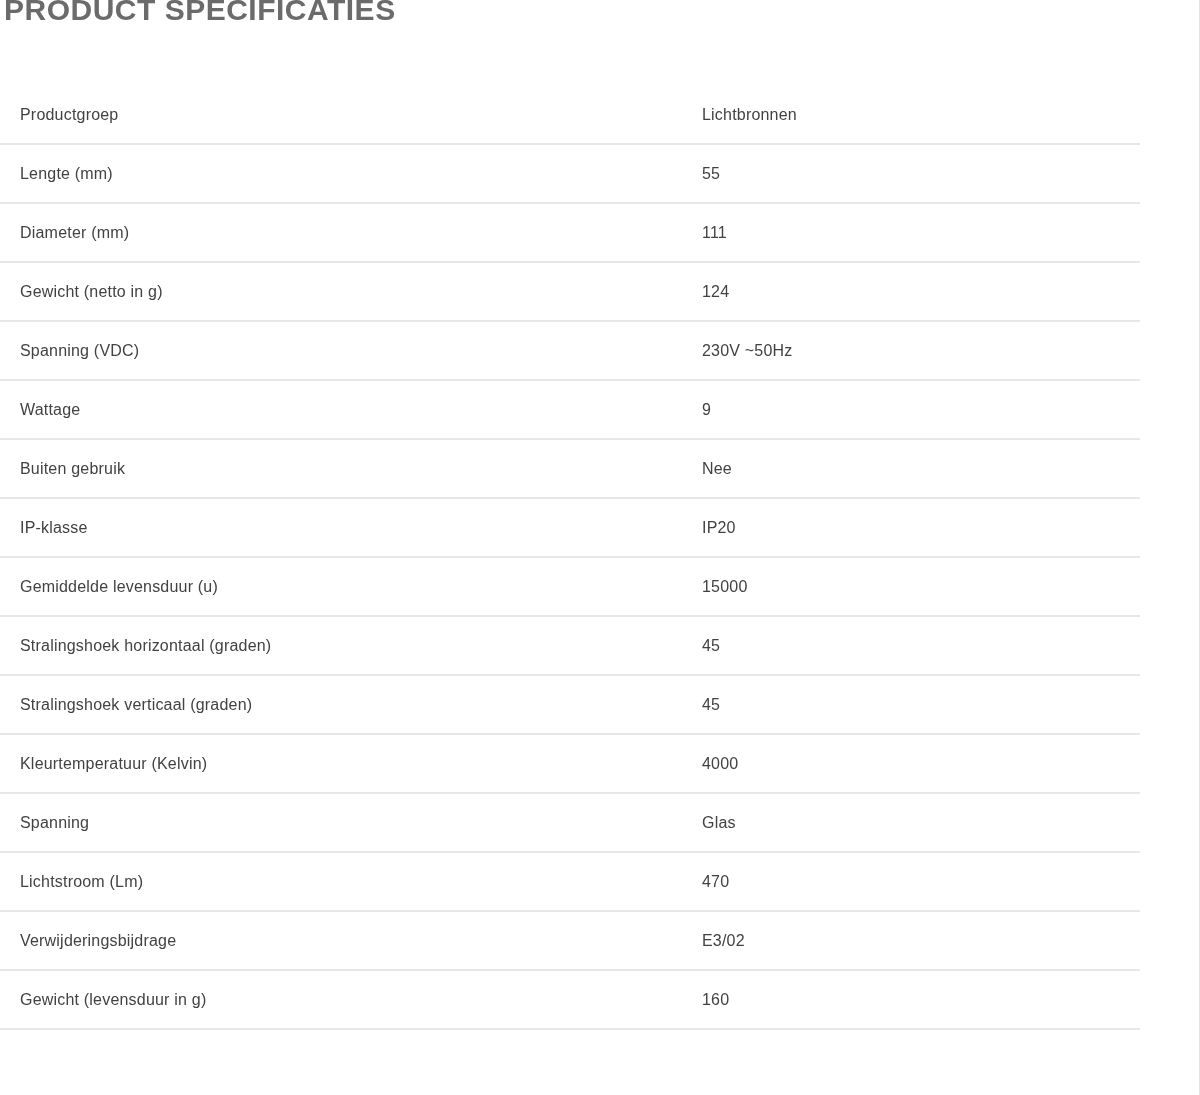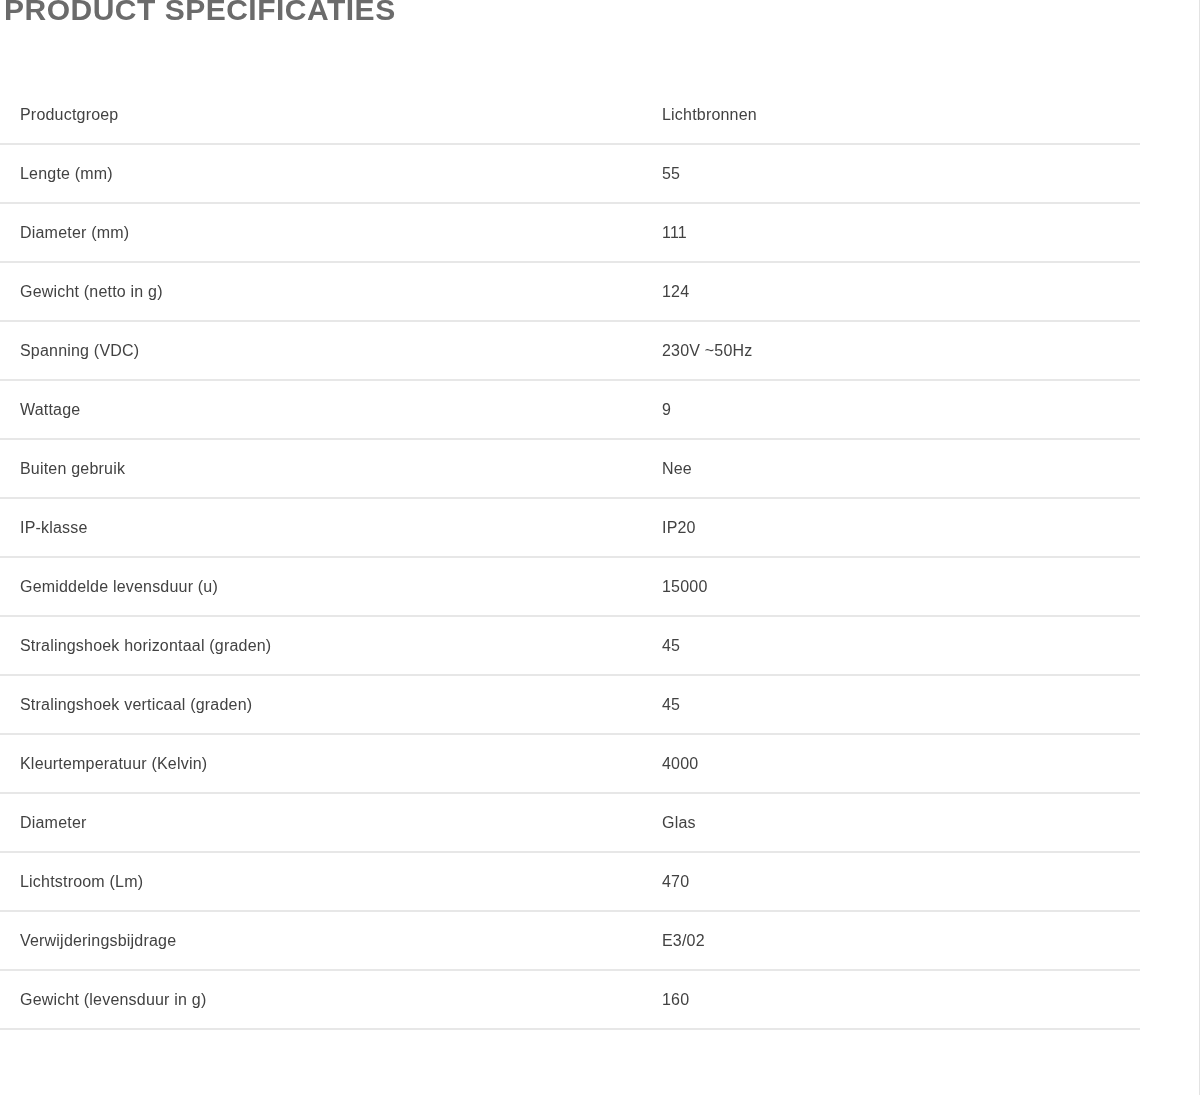--- a/index.html
+++ b/index.html
@@ -37,21 +37,21 @@
   .spec-label, .spec-value {
     position: absolute;
     top: 50%;
     transform: translateY(-50%);
     font-size: 16px;
     color: #424242;
     letter-spacing: 0.2px;
     white-space: nowrap;
   }
   .spec-label { left: 20px; }
-  .spec-value { left: 662px; }
+  .spec-value { left: 702px; }
   .right-edge {
     position: absolute;
     top: 0;
     right: 0;
     width: 1px;
     height: 1095px;
     background: #e3e3e3;
   }
 </style>
 </head>
@@ -102,21 +102,21 @@
     </div>
     <div class="spec-row">
       <span class="spec-label">Stralingshoek verticaal (graden)</span>
       <span class="spec-value">45</span>
     </div>
     <div class="spec-row">
       <span class="spec-label">Kleurtemperatuur (Kelvin)</span>
       <span class="spec-value">4000</span>
     </div>
     <div class="spec-row">
-      <span class="spec-label">Diameter</span>
+      <span class="spec-label">Spanning</span>
       <span class="spec-value">Glas</span>
     </div>
     <div class="spec-row">
       <span class="spec-label">Lichtstroom (Lm)</span>
       <span class="spec-value">470</span>
     </div>
     <div class="spec-row">
       <span class="spec-label">Verwijderingsbijdrage</span>
       <span class="spec-value">E3/02</span>
     </div>

